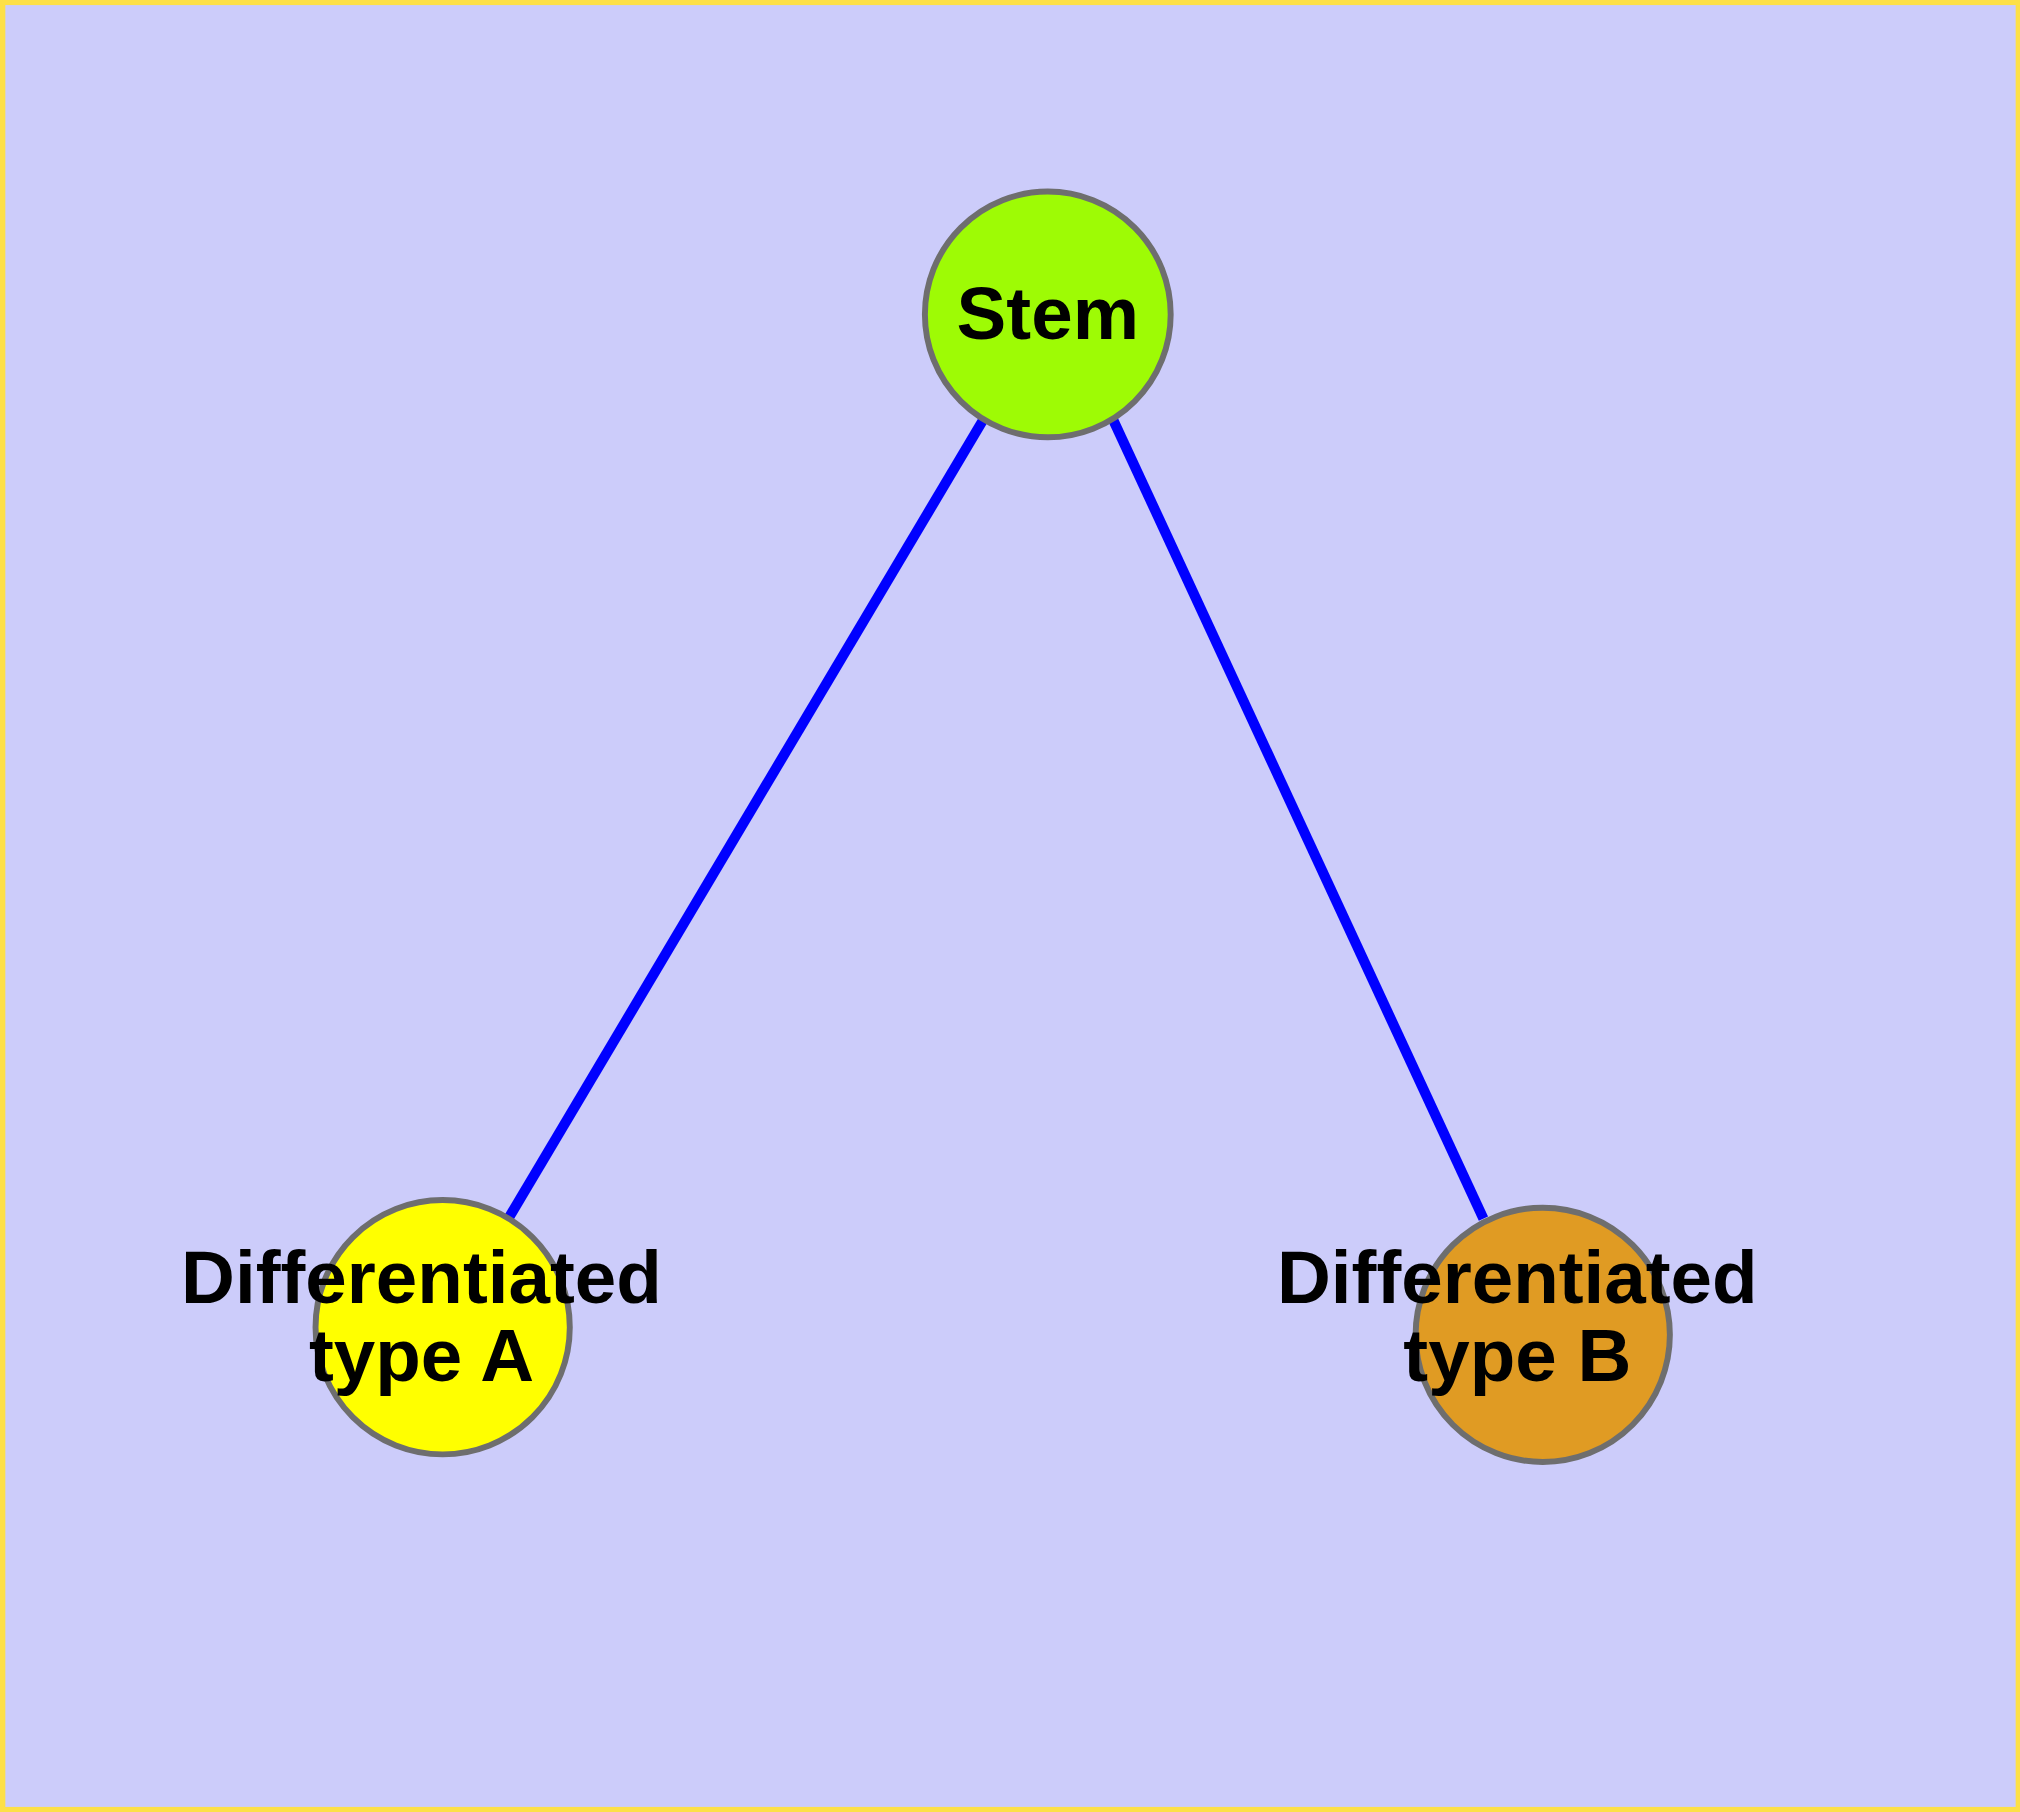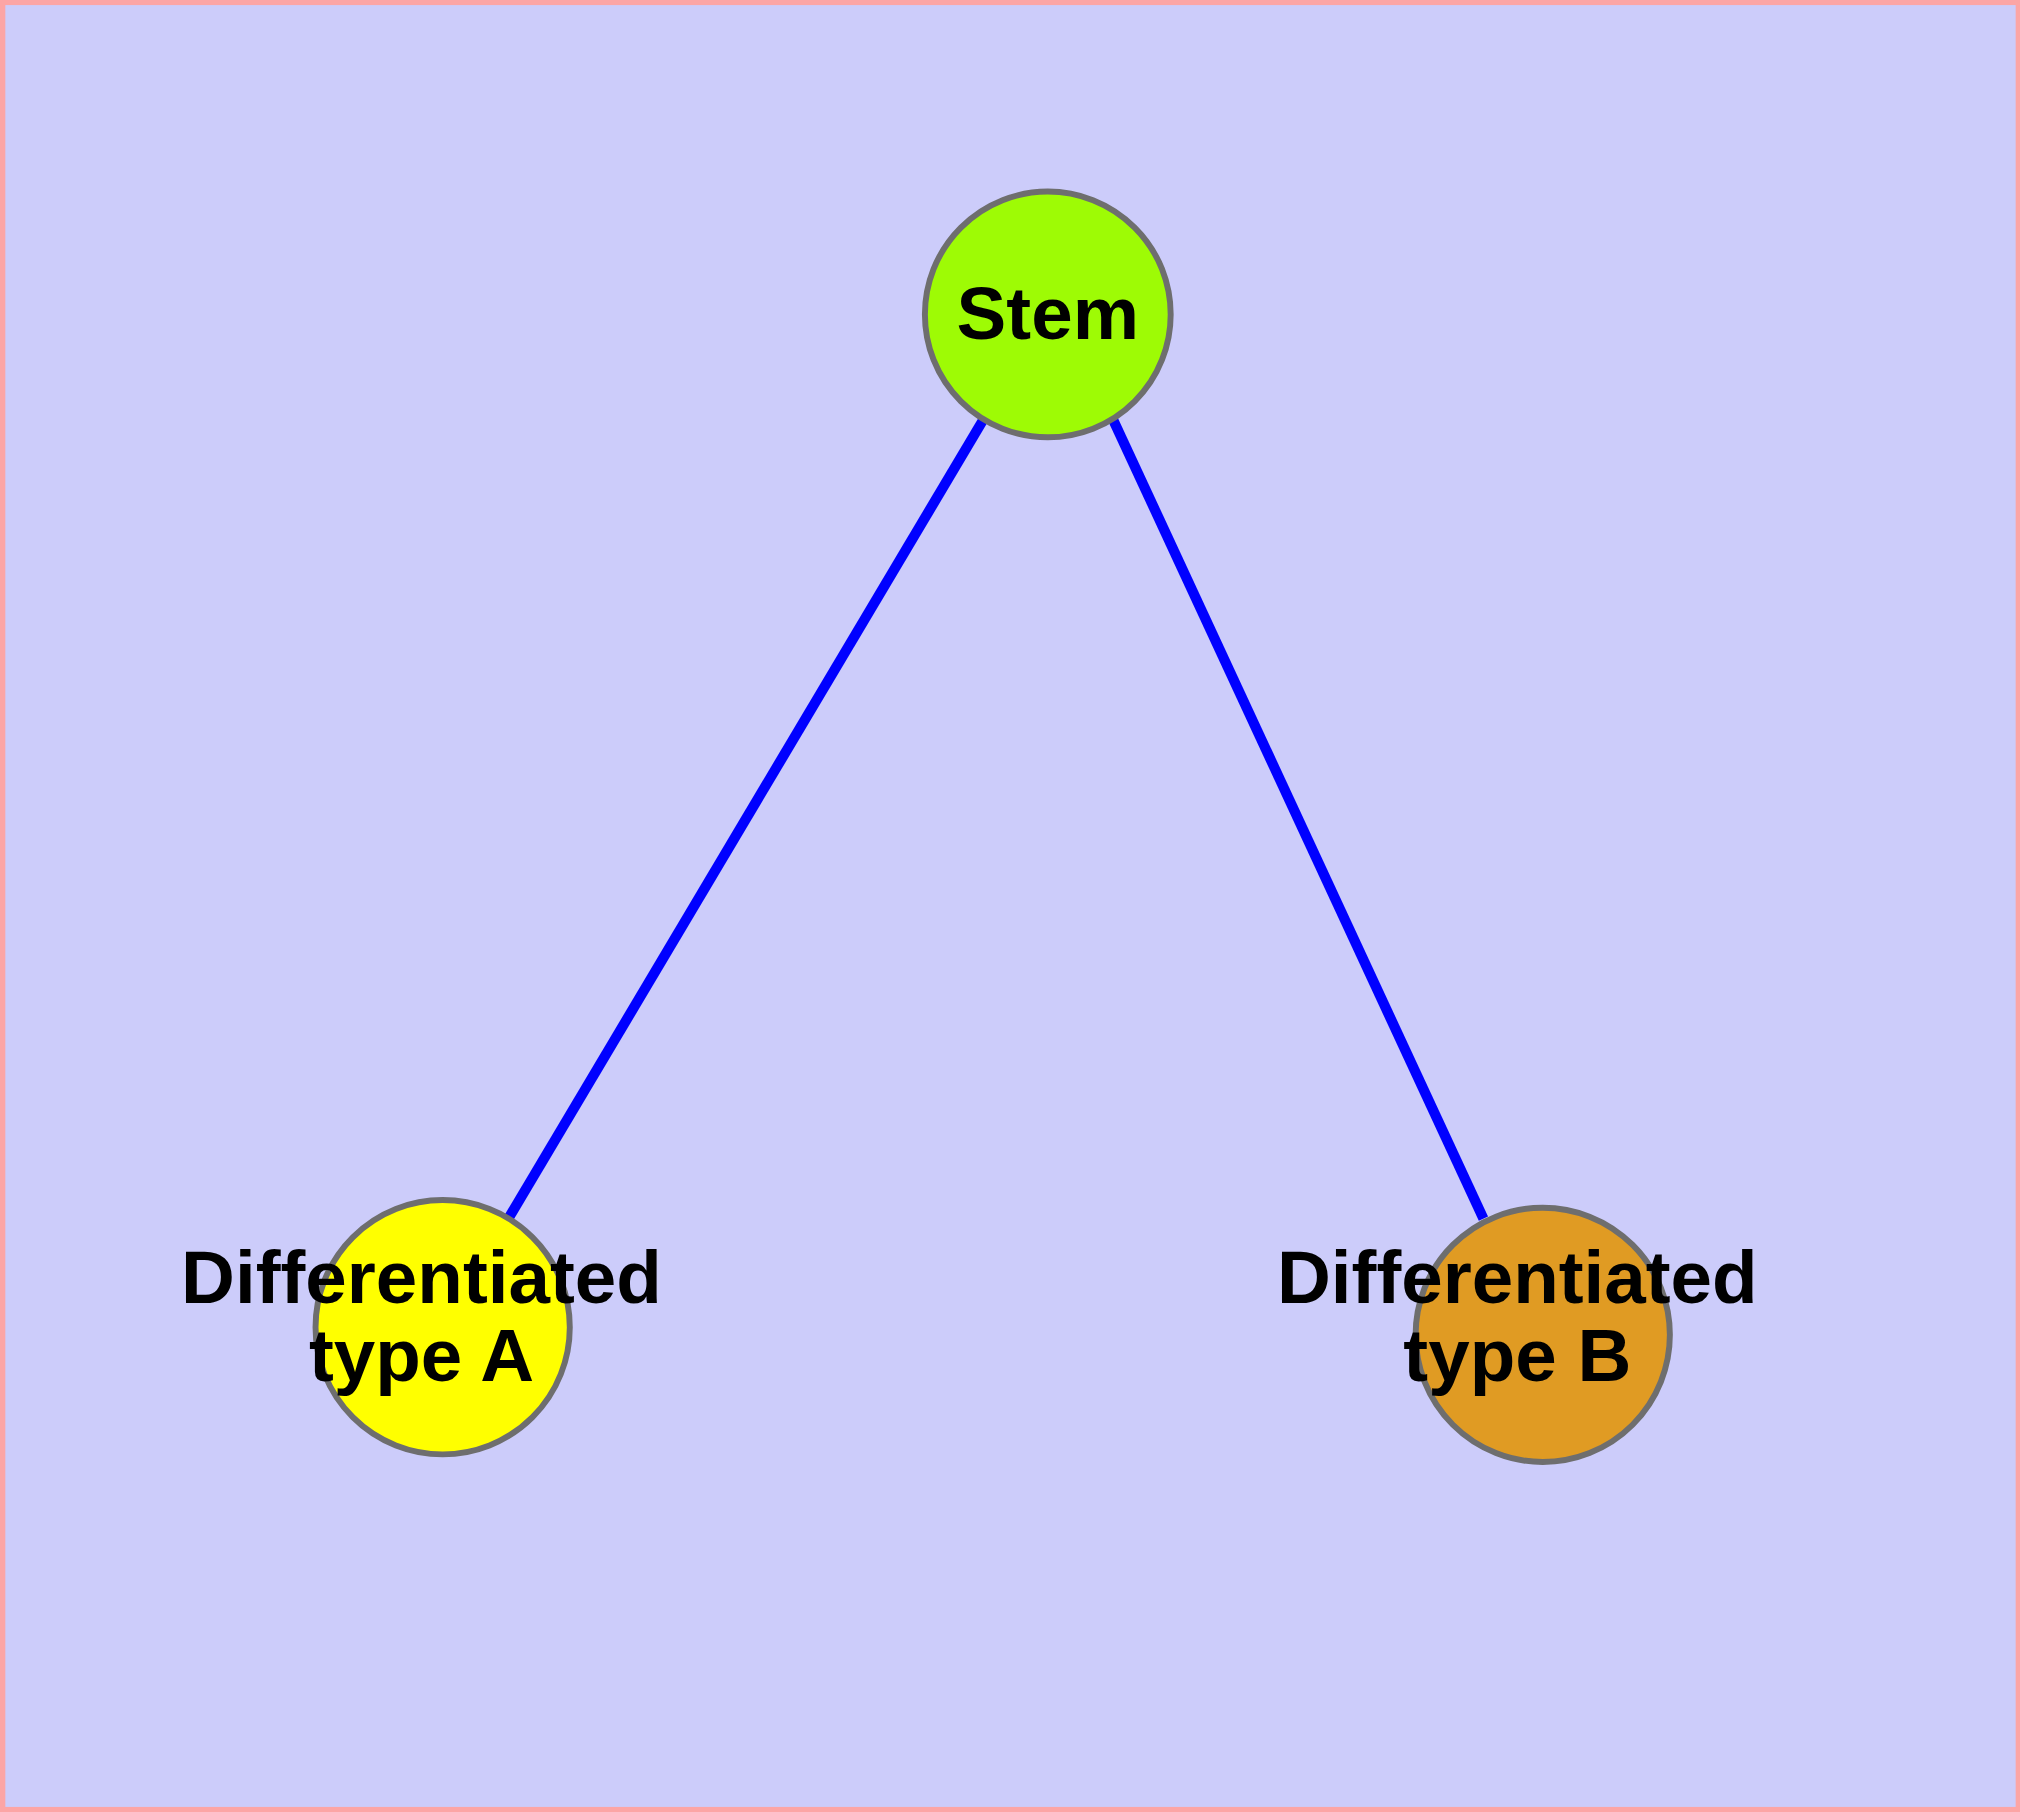--- a/index.html
+++ b/index.html
@@ -4,21 +4,21 @@
 <style>
   html, body {
     margin: 0;
     padding: 0;
     background: #ffffff;
   }
   #canvas {
     position: relative;
     width: 2021px;
     height: 1812px;
-    background: #fca5a5;
+    background: #fde047;
     overflow: hidden;
     font-family: "Liberation Sans", sans-serif;
     text-decoration: underline;
   }
   #graph-svg {
     position: absolute;
     left: 0;
     top: 0;
     width: 2021px;
     height: 1812px;

